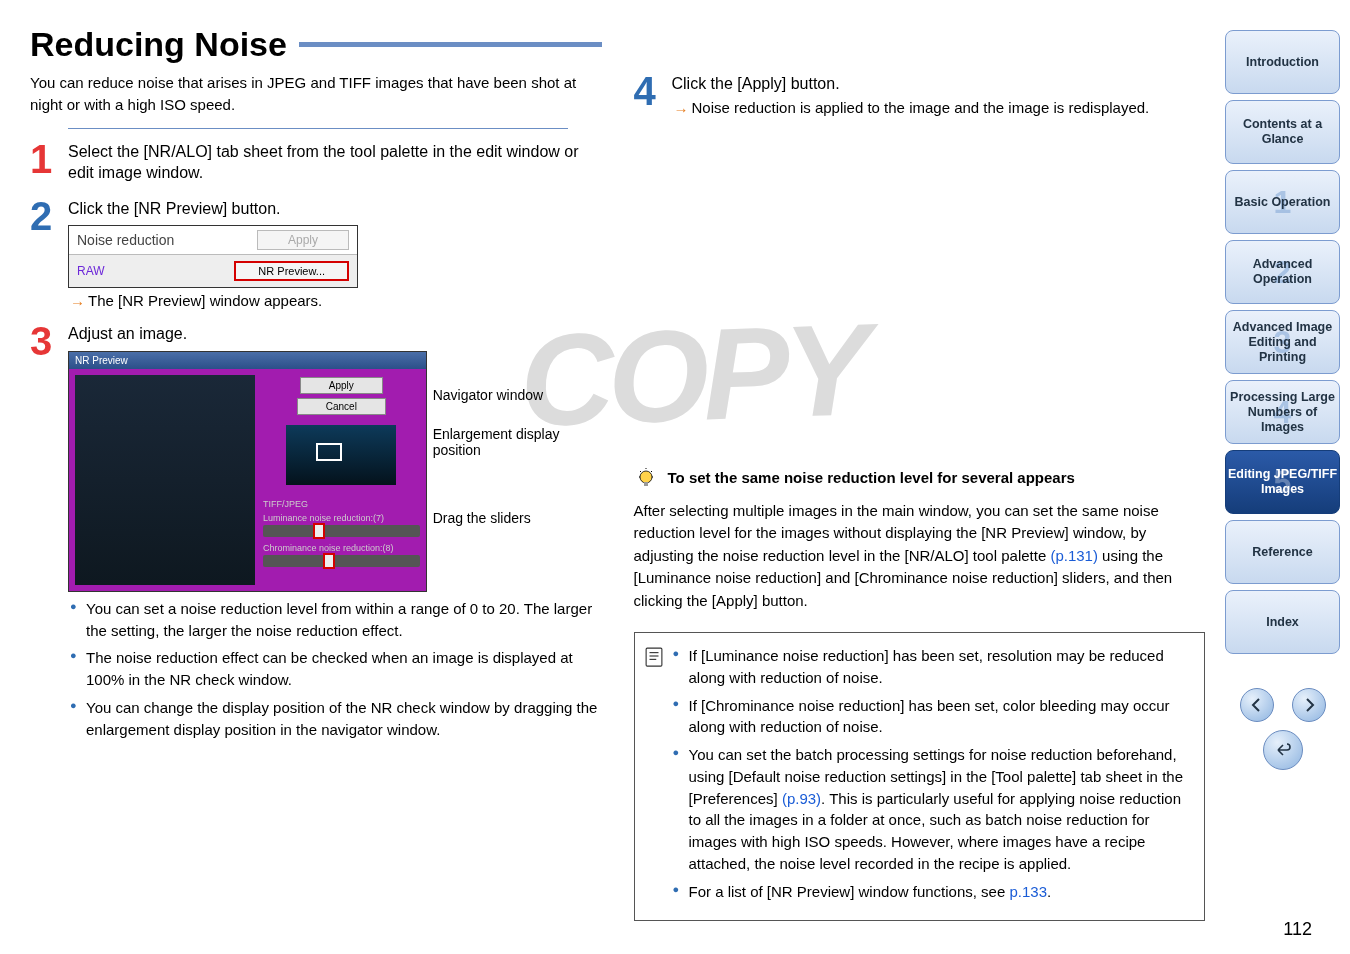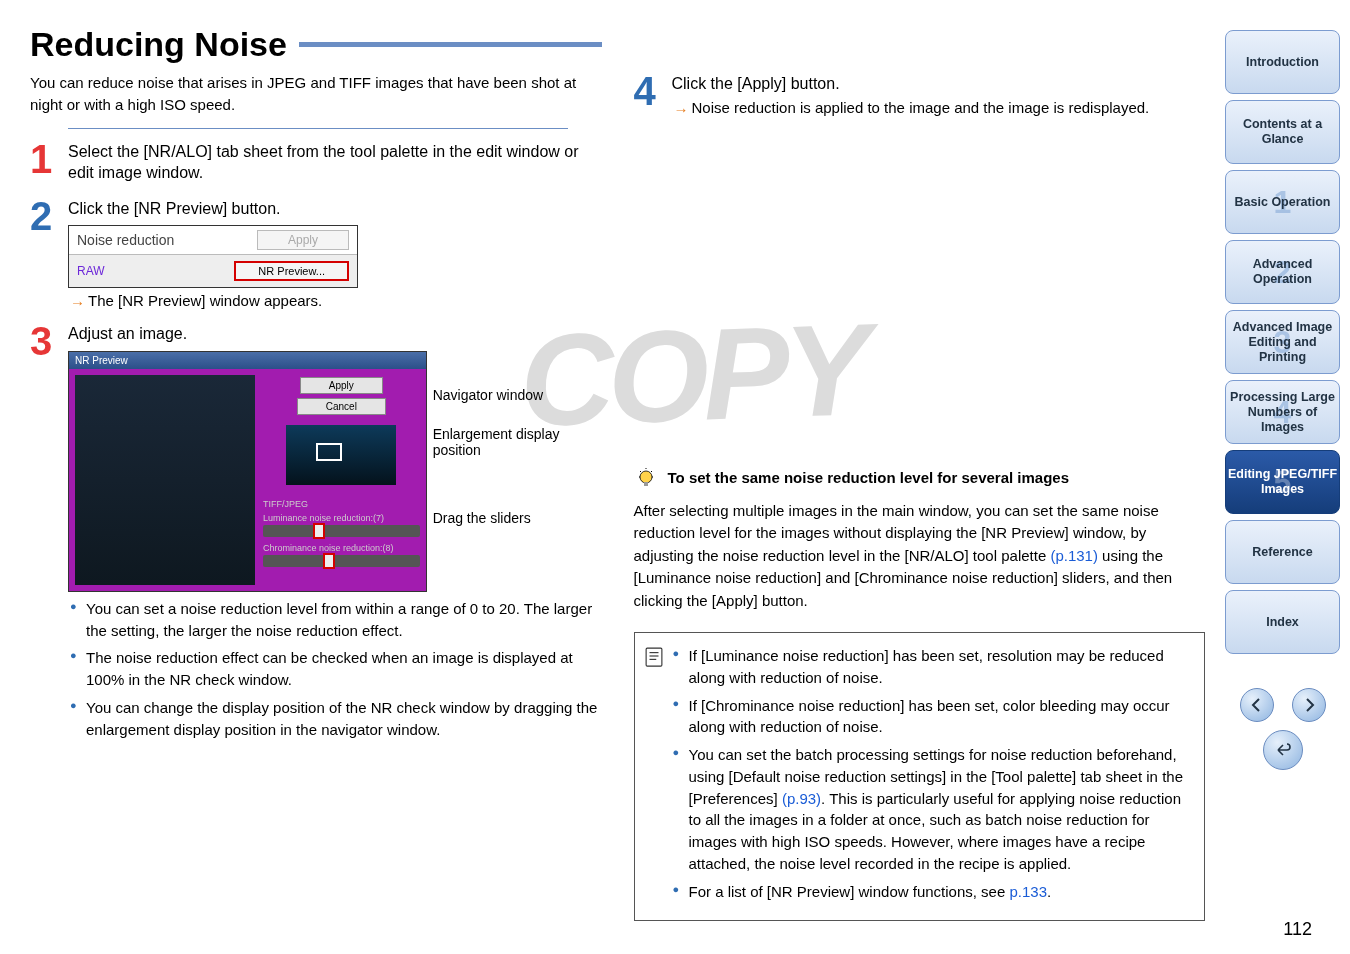--- a/index.html
+++ b/index.html
@@ -200,21 +200,21 @@
       </div>
 
       <div class="tip-head">
         <span class="bulb-icon">
           <svg viewBox="0 0 24 24">
               <circle cx="12" cy="11" r="6" fill="#ffd24a" stroke="#000" stroke-width="0.8"></circle>
               <path d="M12 3v-1M18 11h1M5 11h1M7 6l-1-1M17 6l1-1" stroke="#000" stroke-width="1"></path>
               <rect x="10" y="16" width="4" height="4" fill="#999"></rect>
             </svg>
         </span>
-        <span class="tip-title">To set the same noise reduction level for several images</span>
+        <span class="tip-title">To set the same noise reduction level for several appears</span>
       </div>
 
       <p class="tip-body">
         <span>After selecting multiple images in the main window, you can set the same noise reduction level for the images without displaying the [NR Preview] window, by adjusting the noise reduction level in the [NR/ALO] tool palette </span><span class="link">(p.131)</span><span> using the [Luminance noise reduction] and [Chrominance noise reduction] sliders, and then clicking the [Apply] button.</span>
       </p>
 
       <div class="note-box">
         <span class="note-icon">
           <svg viewBox="0 0 16 18">
               <rect x="1" y="1" width="14" height="16" rx="1" fill="#fff" stroke="#333" stroke-width="1"></rect>

